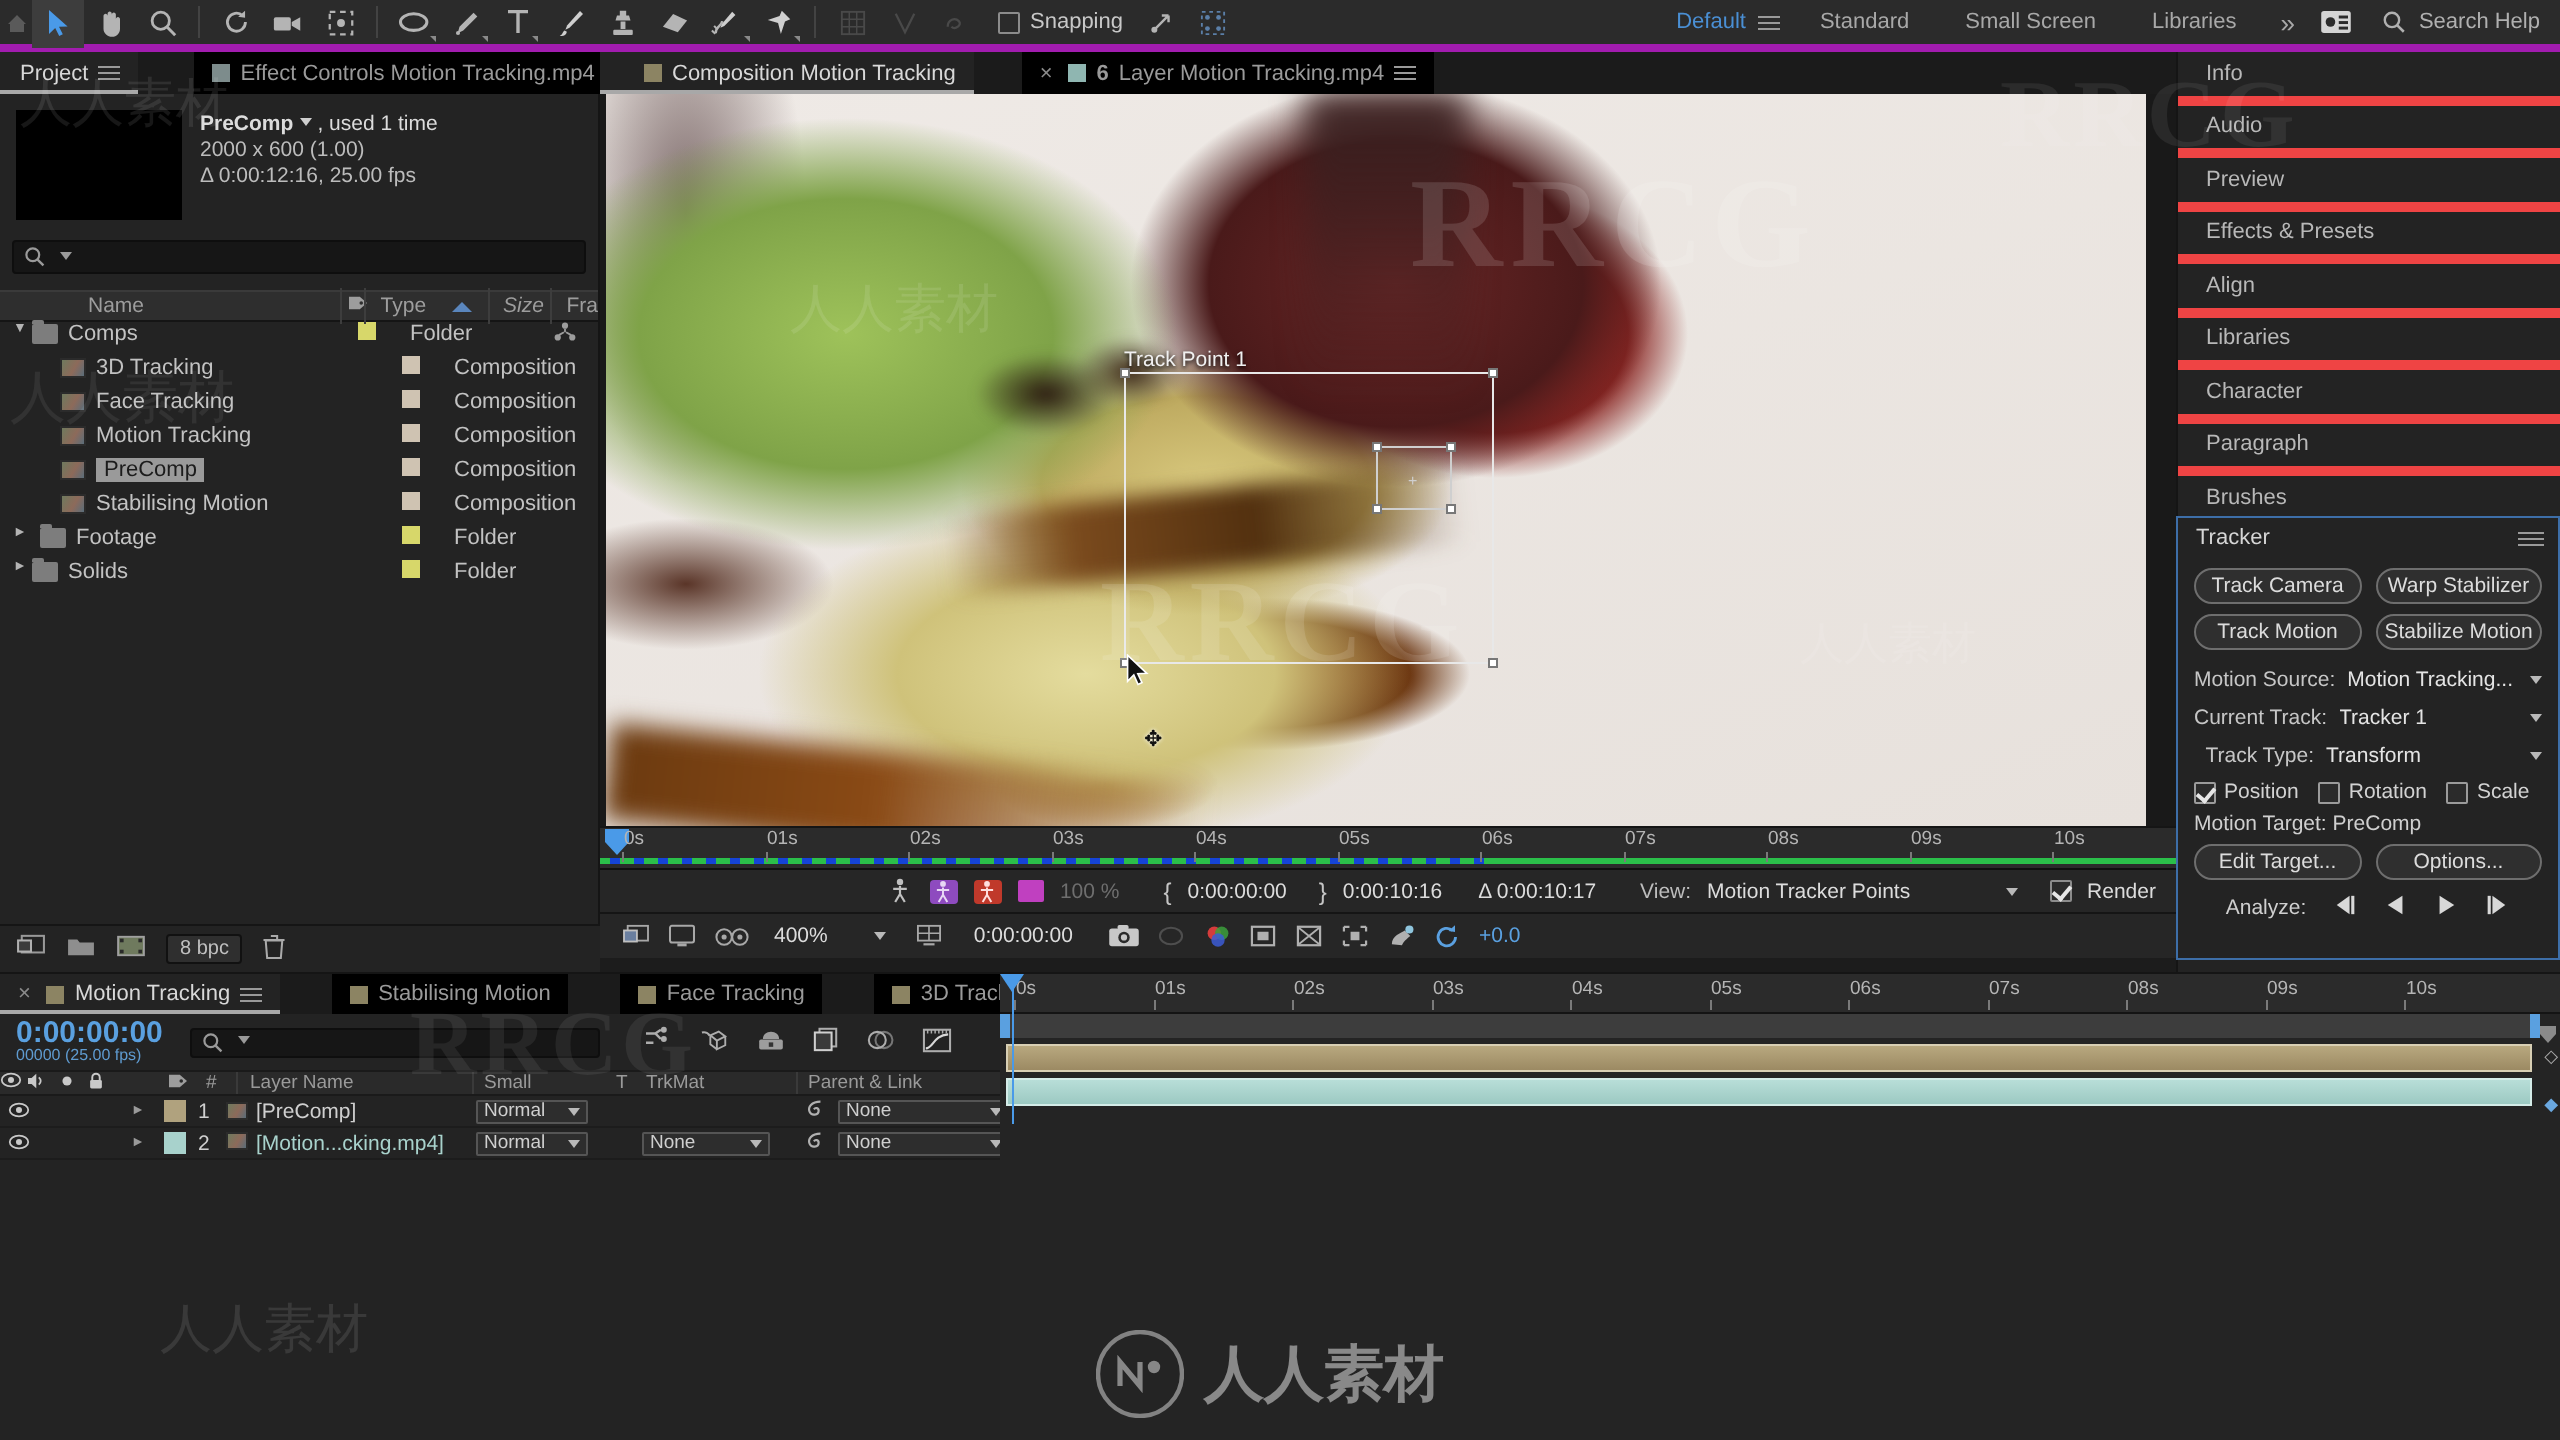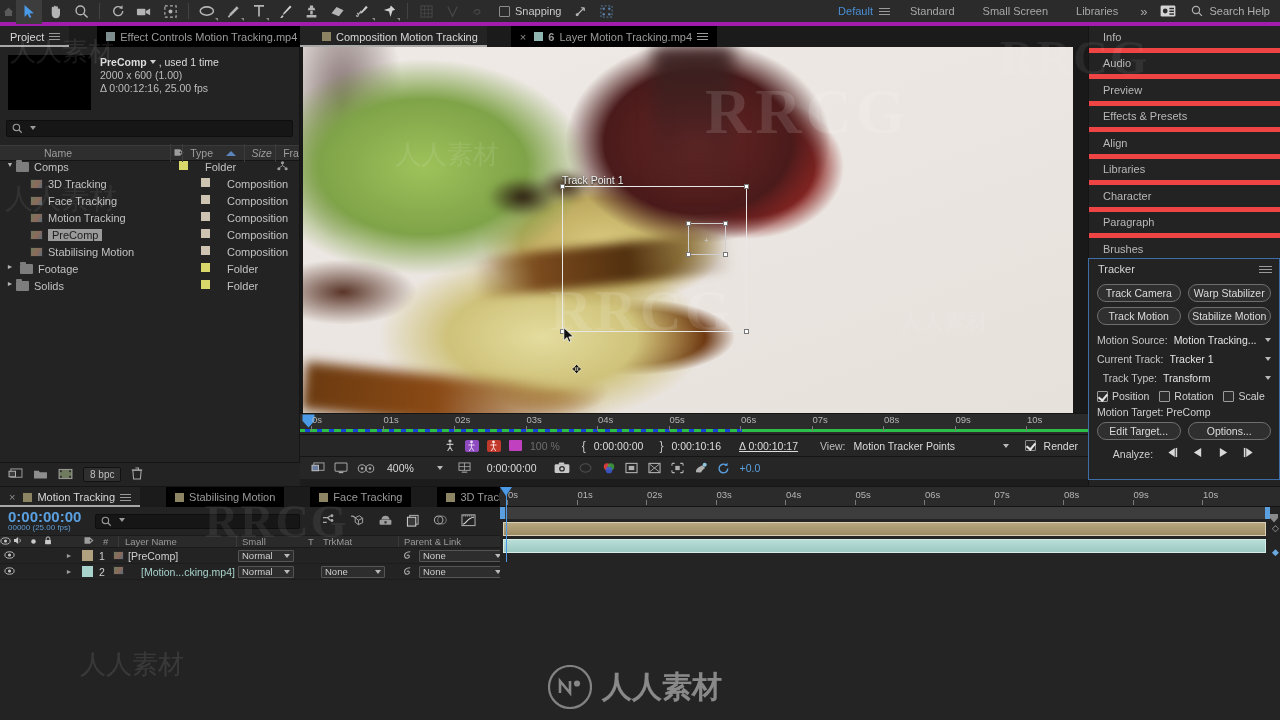--- a/index.html
+++ b/index.html
@@ -629,21 +629,21 @@
             <circle cx="5" cy="2" r="1.6" fill="#ffdede"></circle>
             <path d="M5 4 V8 M5 8 L2.6 12 M5 8 L7.4 12 M1.6 5.4 L8.4 5.4" stroke="#ffdede" stroke-width="1.1" fill="none"></path>
           </svg>
       </span>
       <span class="mini" style="background:#c040c0;width:13px;height:11px;border-radius:1px;"></span>
       <span style="color:#6e6e6e;">100 %</span>
       <span class="pmark" style="margin-left:14px;">{</span>
       <span style="color:#dcdcdc;">0:00:00:00</span>
       <span class="pmark" style="margin-left:8px;">}</span>
       <span style="color:#dcdcdc;">0:00:10:16</span>
-      <span style="color:#dcdcdc;margin-left:10px;text-decoration:underline;">Δ 0:00:10:17</span>
+      <span style="color:#dcdcdc;margin-left:10px;">Δ 0:00:10:17</span>
       <span style="margin-left:14px;">View:</span>
       <span class="sel-dd" style="width:155px;justify-content:space-between;">
         <span>Motion Tracker Points</span>
         <span class="chev"></span>
       </span>
       <span class="cbx on" style="margin-left:8px;"></span>
       <span style="color:#dcdcdc;margin-right:4px;">Render</span>
     </div>
 
     <div class="cbar2">
@@ -1019,21 +1019,21 @@
               <circle cx="6" cy="4.5" r="1.7" fill="#c9c9c9"></circle>
             </svg></span>
           <span style="width:16px"></span>
           <span style="width:14px"></span>
           <span style="width:16px"></span>
           <span style="width:16px;color:#9a9a9a;font-size:7px;text-align:center;">►</span>
           <span style="width:20px;display:flex;justify-content:center;">
             <span style="width:11px;height:11px;background:#a8d2cc;display:inline-block;"></span>
           </span>
           <span style="width:16px;padding-left:2px;">2</span>
-          <span style="width:122px;display:flex;align-items:flex-start;gap:17px;">
+          <span style="width:122px;display:flex;align-items:flex-start;gap:4px;">
             <span class="ico-comp" style="width:11px;height:9px;"></span>
             <span style="color:#a8d2cc;">[Motion...cking.mp4]</span>
           </span>
           <span style="width:68px;padding-left:3px;">
             <span class="selbtn" style="width:56px;">
               <span>Normal</span>
               <span class="chev"></span>
             </span>
           </span>
           <span style="width:18px;"></span>

